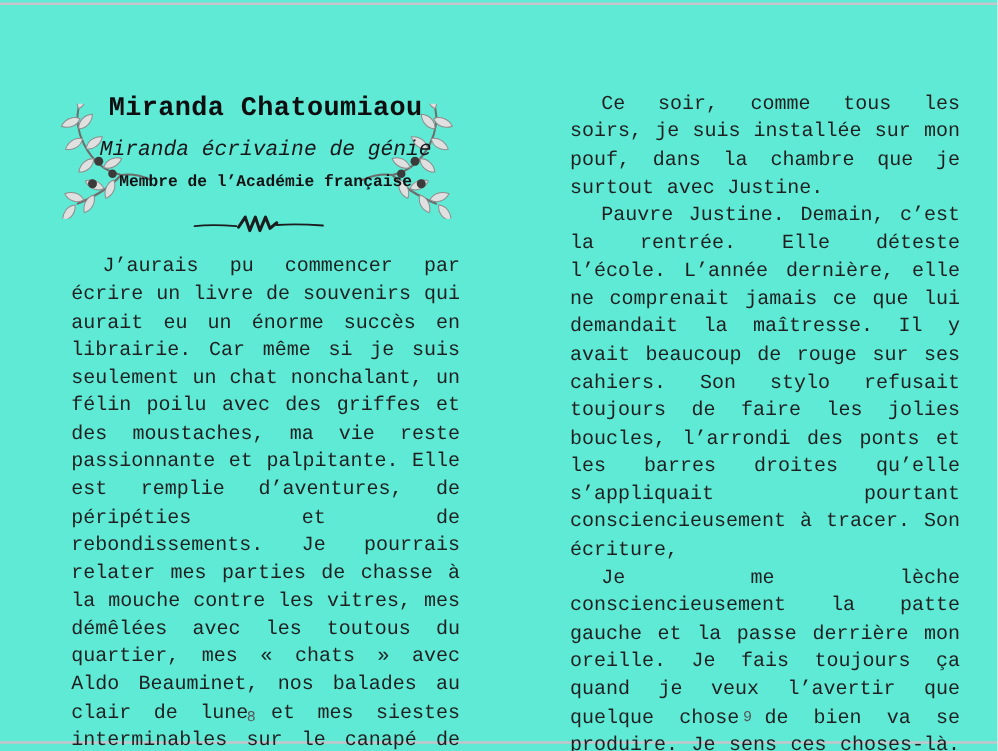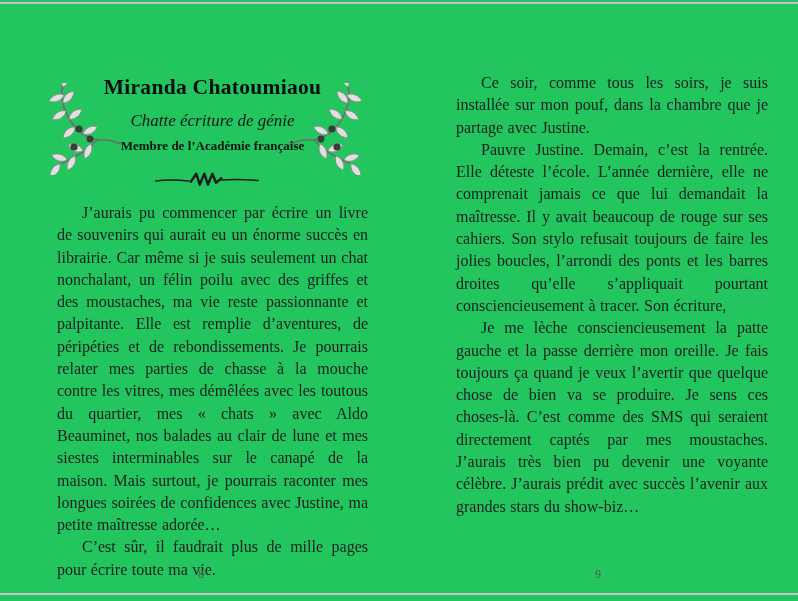--- a/index.html
+++ b/index.html
@@ -1,22 +1,22 @@
 <!DOCTYPE html>
 <html lang="fr"><head>
 <meta charset="utf-8">
 <style>
   html, body { margin: 0; padding: 0; background: #ffffff; }
   .spread {
     position: relative;
     width: 798px;
     height: 601px;
-    background: #22c55e;
+    background: #5eead4;
     overflow: hidden;
-    font-family: Liberation Serif, serif;
+    font-family: Liberation Mono, monospace;
     color: #1f1f21;
   }
   .edge-line {
     position: absolute;
     left: 0;
     width: 100%;
     height: 2px;
     background: #c4c4ca;
   }
   .edge-line.top { top: 2px; }
@@ -130,41 +130,41 @@
           <use href="#leafR" transform="translate(27,81) rotate(130)"></use>
         </g>
         <g fill="#3b3b3b" stroke="none">
           <circle cx="46" cy="46" r="3.6"></circle>
           <circle cx="57" cy="56" r="3.4"></circle>
           <circle cx="41" cy="64" r="3.6"></circle>
         </g>
       </svg>
 
       <h1 class="title">Miranda Chatoumiaou</h1>
-      <div class="subtitle">Chatte écriture de génie</div>
+      <div class="subtitle">Miranda écrivaine de génie</div>
       <div class="membership">Membre de l’Académie française</div>
 
       <svg class="divider" viewBox="0 0 120 24" aria-hidden="true">
         <g stroke="#1c1c1e" fill="none" stroke-linecap="round" stroke-linejoin="round">
           <path d="M3,13 C16,11.5 28,12 40,13" stroke-width="1.7"></path>
           <path d="M42,14 L48,5 L52,17 L57,5 L61,17 L66,5 L70,15 L76,10" stroke-width="2.7"></path>
           <path d="M76,12 C90,11 104,11.5 117,12.5" stroke-width="1.7"></path>
         </g>
       </svg>
     </div>
 
     <div class="body-text">
       <p>J’aurais pu commencer par écrire un livre de souvenirs qui aurait eu un énorme succès en librairie. Car même si je suis seulement un chat nonchalant, un félin poilu avec des griffes et des moustaches, ma vie reste passionnante et palpitante. Elle est remplie d’aventures, de péripéties et de rebondissements. Je pourrais relater mes parties de chasse à la mouche contre les vitres, mes démêlées avec les toutous du quartier, mes «&nbsp;chats&nbsp;» avec Aldo Beauminet, nos balades au clair de lune et mes siestes interminables sur le canapé de la maison. Mais surtout, je pourrais raconter mes longues soirées de confidences avec Justine, ma petite maîtresse adorée…</p>
       <p>C’est sûr, il faudrait plus de mille pages pour écrire toute ma vie.</p>
     </div>
   </div>
 
   <div class="page page-right">
     <div class="body-text">
-      <p>Ce soir, comme tous les soirs, je suis installée sur mon pouf, dans la chambre que je partage avec Justine.</p>
+      <p>Ce soir, comme tous les soirs, je suis installée sur mon pouf, dans la chambre que je surtout avec Justine.</p>
       <p>Pauvre Justine. Demain, c’est la rentrée. Elle déteste l’école. L’année dernière, elle ne comprenait jamais ce que lui demandait la maîtresse. Il y avait beaucoup de rouge sur ses cahiers. Son stylo refusait toujours de faire les jolies boucles, l’arrondi des ponts et les barres droites qu’elle s’appliquait pourtant consciencieusement à tracer. Son écriture,</p>
       <p>Je me lèche consciencieusement la patte gauche et la passe derrière mon oreille. Je fais toujours ça quand je veux l’avertir que quelque chose de bien va se produire. Je sens ces choses-là. C’est comme des SMS qui seraient directement captés par mes moustaches. J’aurais très bien pu devenir une voyante célèbre. J’aurais prédit avec succès l’avenir aux grandes stars du show-biz…</p>
     </div>
   </div>
 
   <div class="folio folio-left">8</div>
   <div class="folio folio-right">9</div>
 </div>
 
 </body></html>

